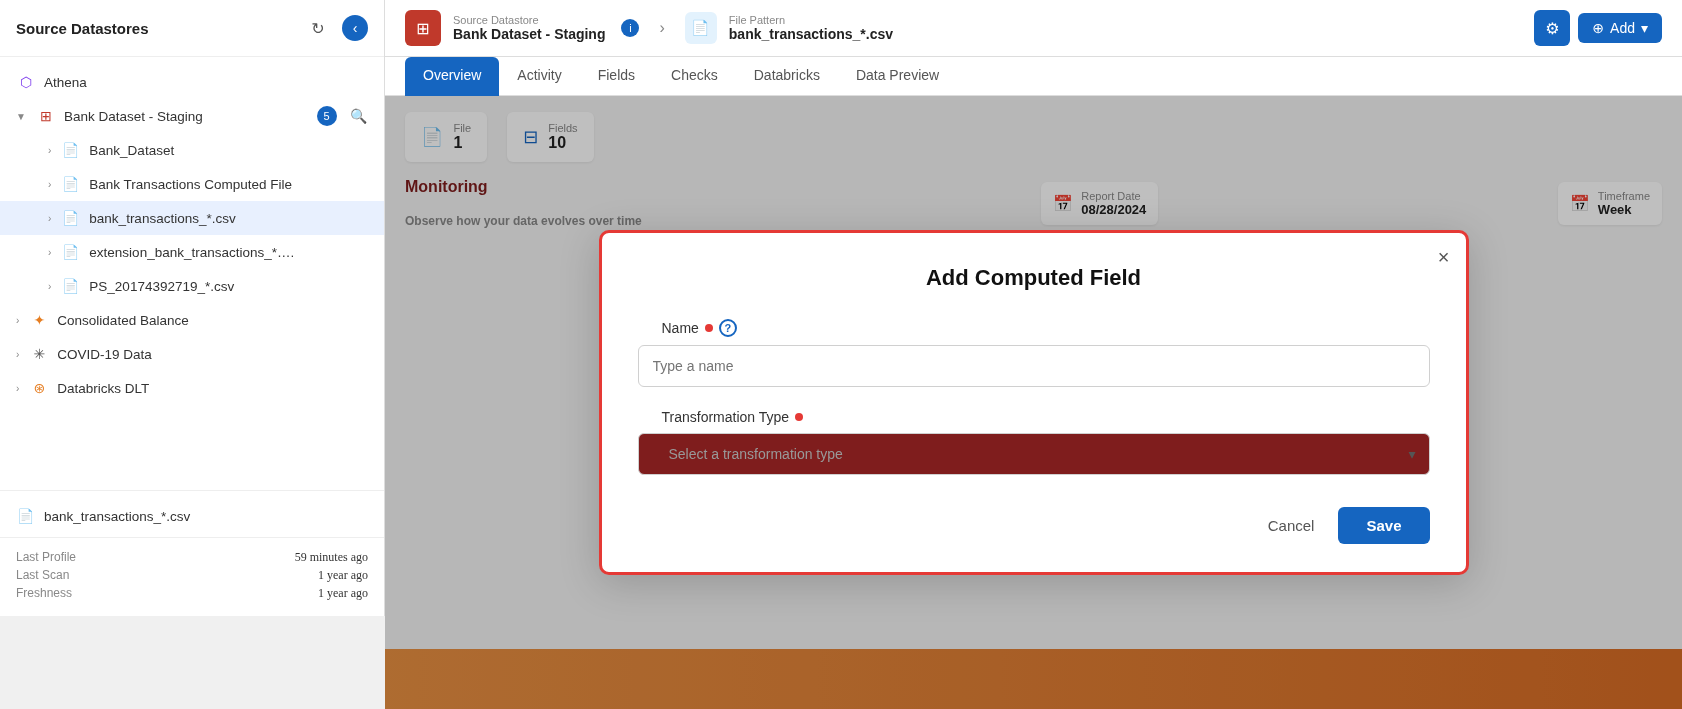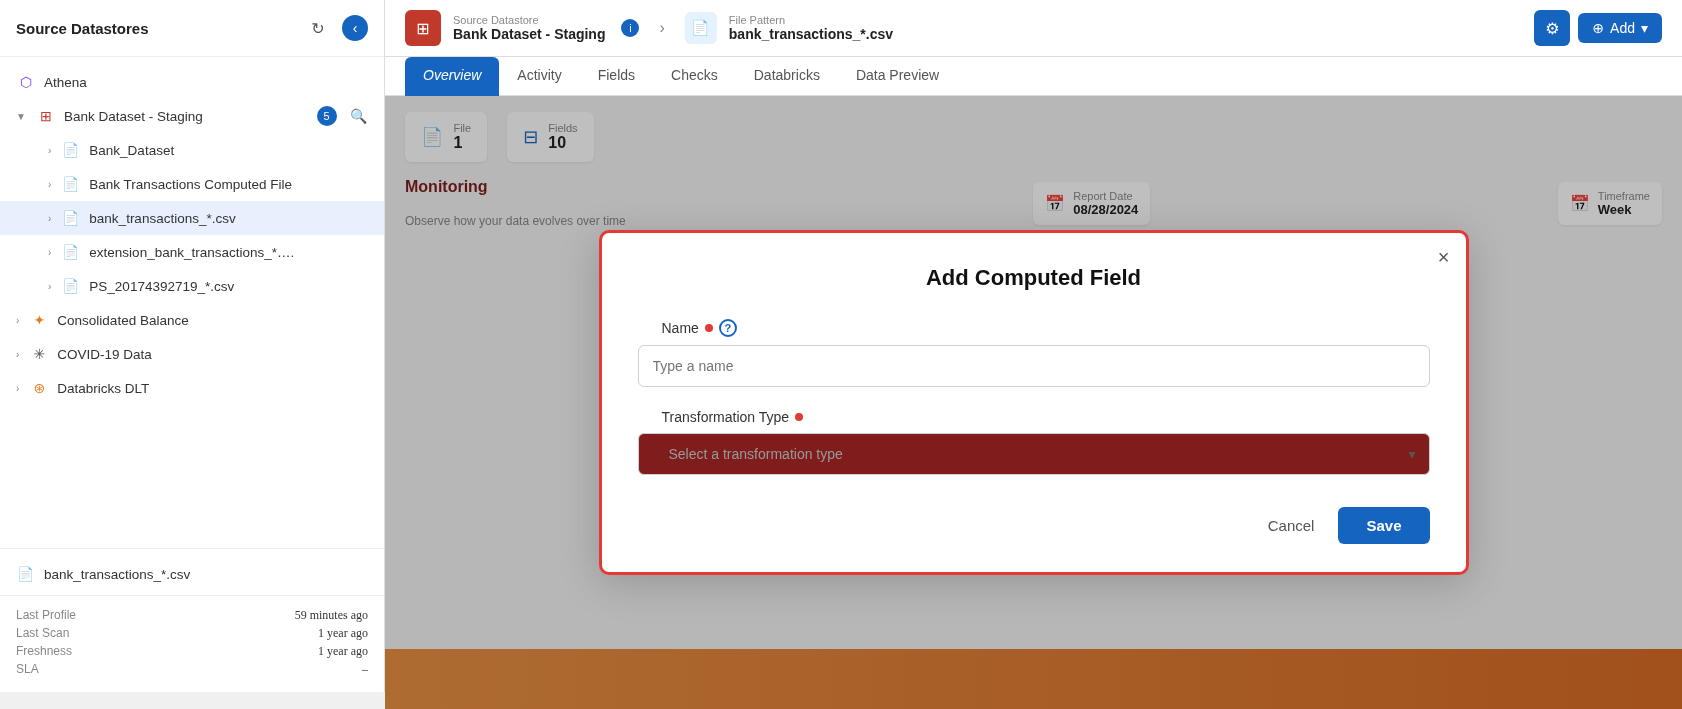--- a/index.html
+++ b/index.html
@@ -6,21 +6,21 @@
     body { font-family: -apple-system, BlinkMacSystemFont, 'Segoe UI', sans-serif; background: #f0f0f0; width: 1682px; height: 709px; overflow: hidden; display: flex; }
 
     
     .sidebar {
       width: 385px;
       min-width: 385px;
       background: #ffffff;
       border-right: 1px solid #ddd;
       display: flex;
       flex-direction: column;
-      height: 692px;
+      height: 616px;
     }
     .sidebar-header {
       display: flex;
       align-items: center;
       justify-content: space-between;
       padding: 14px 16px;
       border-bottom: 1px solid #eee;
     }
     .sidebar-title {
       font-size: 15px;
@@ -229,21 +229,20 @@
       color: #555;
       cursor: pointer;
       border-bottom: 3px solid transparent;
       margin-bottom: -1px;
     }
     .tab.active {
       color: white;
       background: #1565c0;
       border-radius: 6px 6px 0 0;
       border-bottom: 3px solid #1565c0;
-      font-style: italic;
     }
 
     
     .content-area {
       flex: 1;
       position: relative;
       overflow: hidden;
     }
 
     
@@ -268,21 +267,21 @@
     .stat-value { font-size: 16px; font-weight: 700; color: #222; }
 
     
     .monitoring-section {
       padding: 16px 20px;
       display: flex;
       align-items: center;
       gap: 20px;
     }
     .monitoring-text h3 { font-size: 16px; font-weight: 600; color: #7f1d1d; }
-    .monitoring-text p { font-size: 12px; color: #888; margin-top: 18px; }
+    .monitoring-text p { font-size: 12px; color: #888; margin-top: 18px; font-weight: bold; }
     .date-chip {
       background: white;
       border-radius: 6px;
       padding: 8px 12px;
       display: flex;
       align-items: center;
       gap: 8px;
       box-shadow: 0 1px 3px rgba(0,0,0,0.08);
       margin-left: auto;
     }
@@ -513,24 +512,20 @@
       <span class="label">Last Profile</span>
       <span class="value">59 minutes ago</span>
     </div>
     <div class="footer-row">
       <span class="label">Last Scan</span>
       <span class="value">1 year ago</span>
     </div>
     <div class="footer-row">
       <span class="label">Freshness</span>
       <span class="value">1 year ago</span>
-    </div>
-    <div class="footer-row">
-      <span class="label">SLA</span>
-      <span class="value">–</span>
     </div>
   </div>
 </div>
 
 <div class="main">
 
   <div class="topbar">
     <div class="ds-icon">⊞</div>
     <div class="breadcrumb-section">
       <span class="breadcrumb-label">Source Datastore</span>

